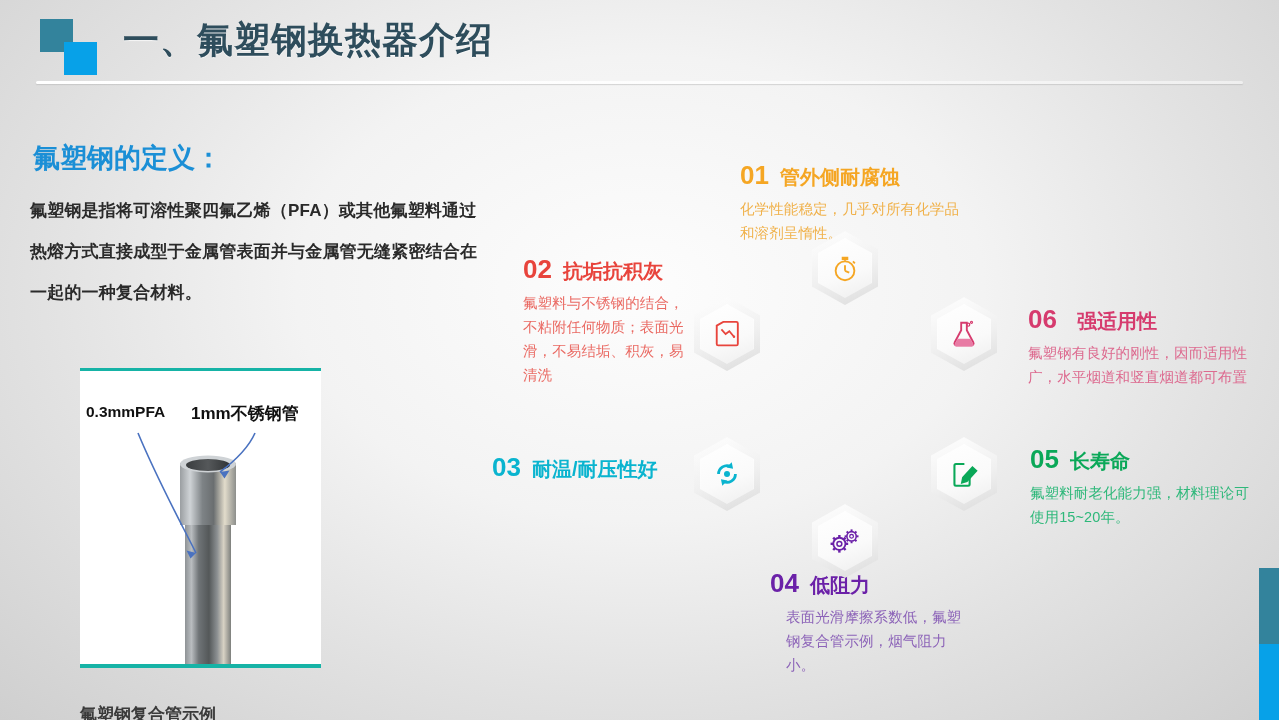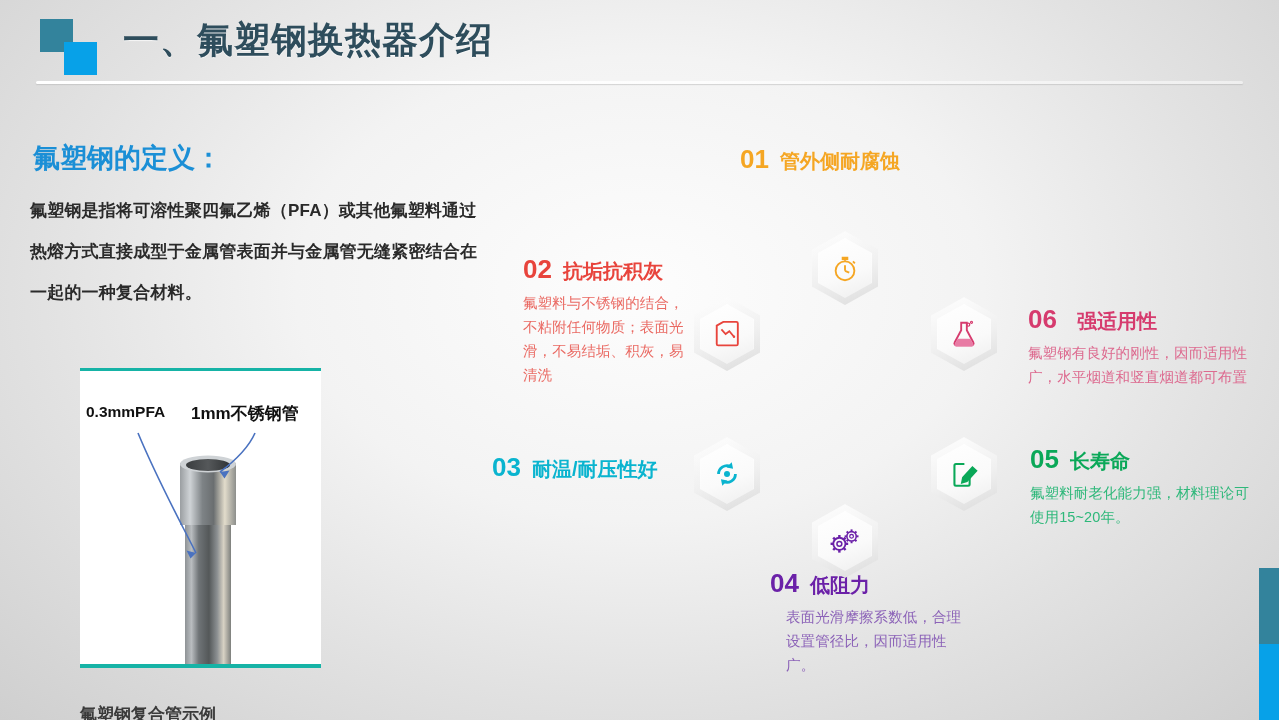--- a/index.html
+++ b/index.html
@@ -193,21 +193,21 @@
   .feat .f-head { white-space: nowrap; font-weight: bold; line-height: 1; }
   .feat .f-num { font-size: 26px; font-weight: bold; letter-spacing: 0px; }
   .feat .f-title { font-size: 20px; font-weight: bold; margin-left: 11px; }
   .feat .f-desc {
     margin-top: 9px;
     font-size: 14.5px;
     line-height: 24px;
     letter-spacing: 0.1px;
   }
 
-  .f01 { left: 740px; top: 146px; width: 230px; }
+  .f01 { left: 740px; top: 162px; width: 230px; }
   .f01 .f-num, .f01 .f-title { color: #f5a623; }
   .f01 .f-desc { color: #f0b14a; }
 
   .f02 { left: 523px; top: 256px; width: 162px; }
   .f02 .f-num, .f02 .f-title { color: #e8443c; }
   .f02 .f-desc { color: #ea6a63; }
 
   .f03 { left: 492px; top: 454px; width: 200px; text-align: left; }
   .f03 .f-num, .f03 .f-title { color: #0ab4cf; }
   .f03 .f-desc { color: #3fbedd; margin-left: 18px; }
@@ -402,40 +402,41 @@
           <path d="M9,11 l4.5,5 l4,-3 l5,6" stroke-width="1.9"></path>
           <circle cx="22.5" cy="19" r="1.3" fill="#e8443c" stroke="none"></circle>
         </svg>
       </div>
     </div>
 
     <div class="feat f01">
       <div class="f-head">
         <span class="f-num">01</span><span class="f-title">管外侧耐腐蚀</span>
       </div>
+      <div class="f-desc">化学性能稳定，几乎对所有化学品和溶剂呈惰性。</div>
     </div>
 
     <div class="feat f02">
       <div class="f-head">
         <span class="f-num">02</span><span class="f-title">抗垢抗积灰</span>
       </div>
       <div class="f-desc">氟塑料与不锈钢的结合，不粘附任何物质；表面光滑，不易结垢、积灰，易清洗</div>
     </div>
 
     <div class="feat f03">
       <div class="f-head">
         <span class="f-num">03</span><span class="f-title">耐温/耐压性好</span>
       </div>
     </div>
 
     <div class="feat f04">
       <div class="f-head">
         <span class="f-num">04</span><span class="f-title">低阻力</span>
       </div>
-      <div class="f-desc">表面光滑摩擦系数低，合理设置管径比，因而适用性广。</div>
+      <div class="f-desc">表面光滑摩擦系数低，氟塑钢复合管示例，烟气阻力小。</div>
     </div>
 
     <div class="feat f05">
       <div class="f-head">
         <span class="f-num">05</span><span class="f-title">长寿命</span>
       </div>
       <div class="f-desc">氟塑料耐老化能力强，材料理论可使用15~20年。</div>
     </div>
 
     <div class="feat f06">

